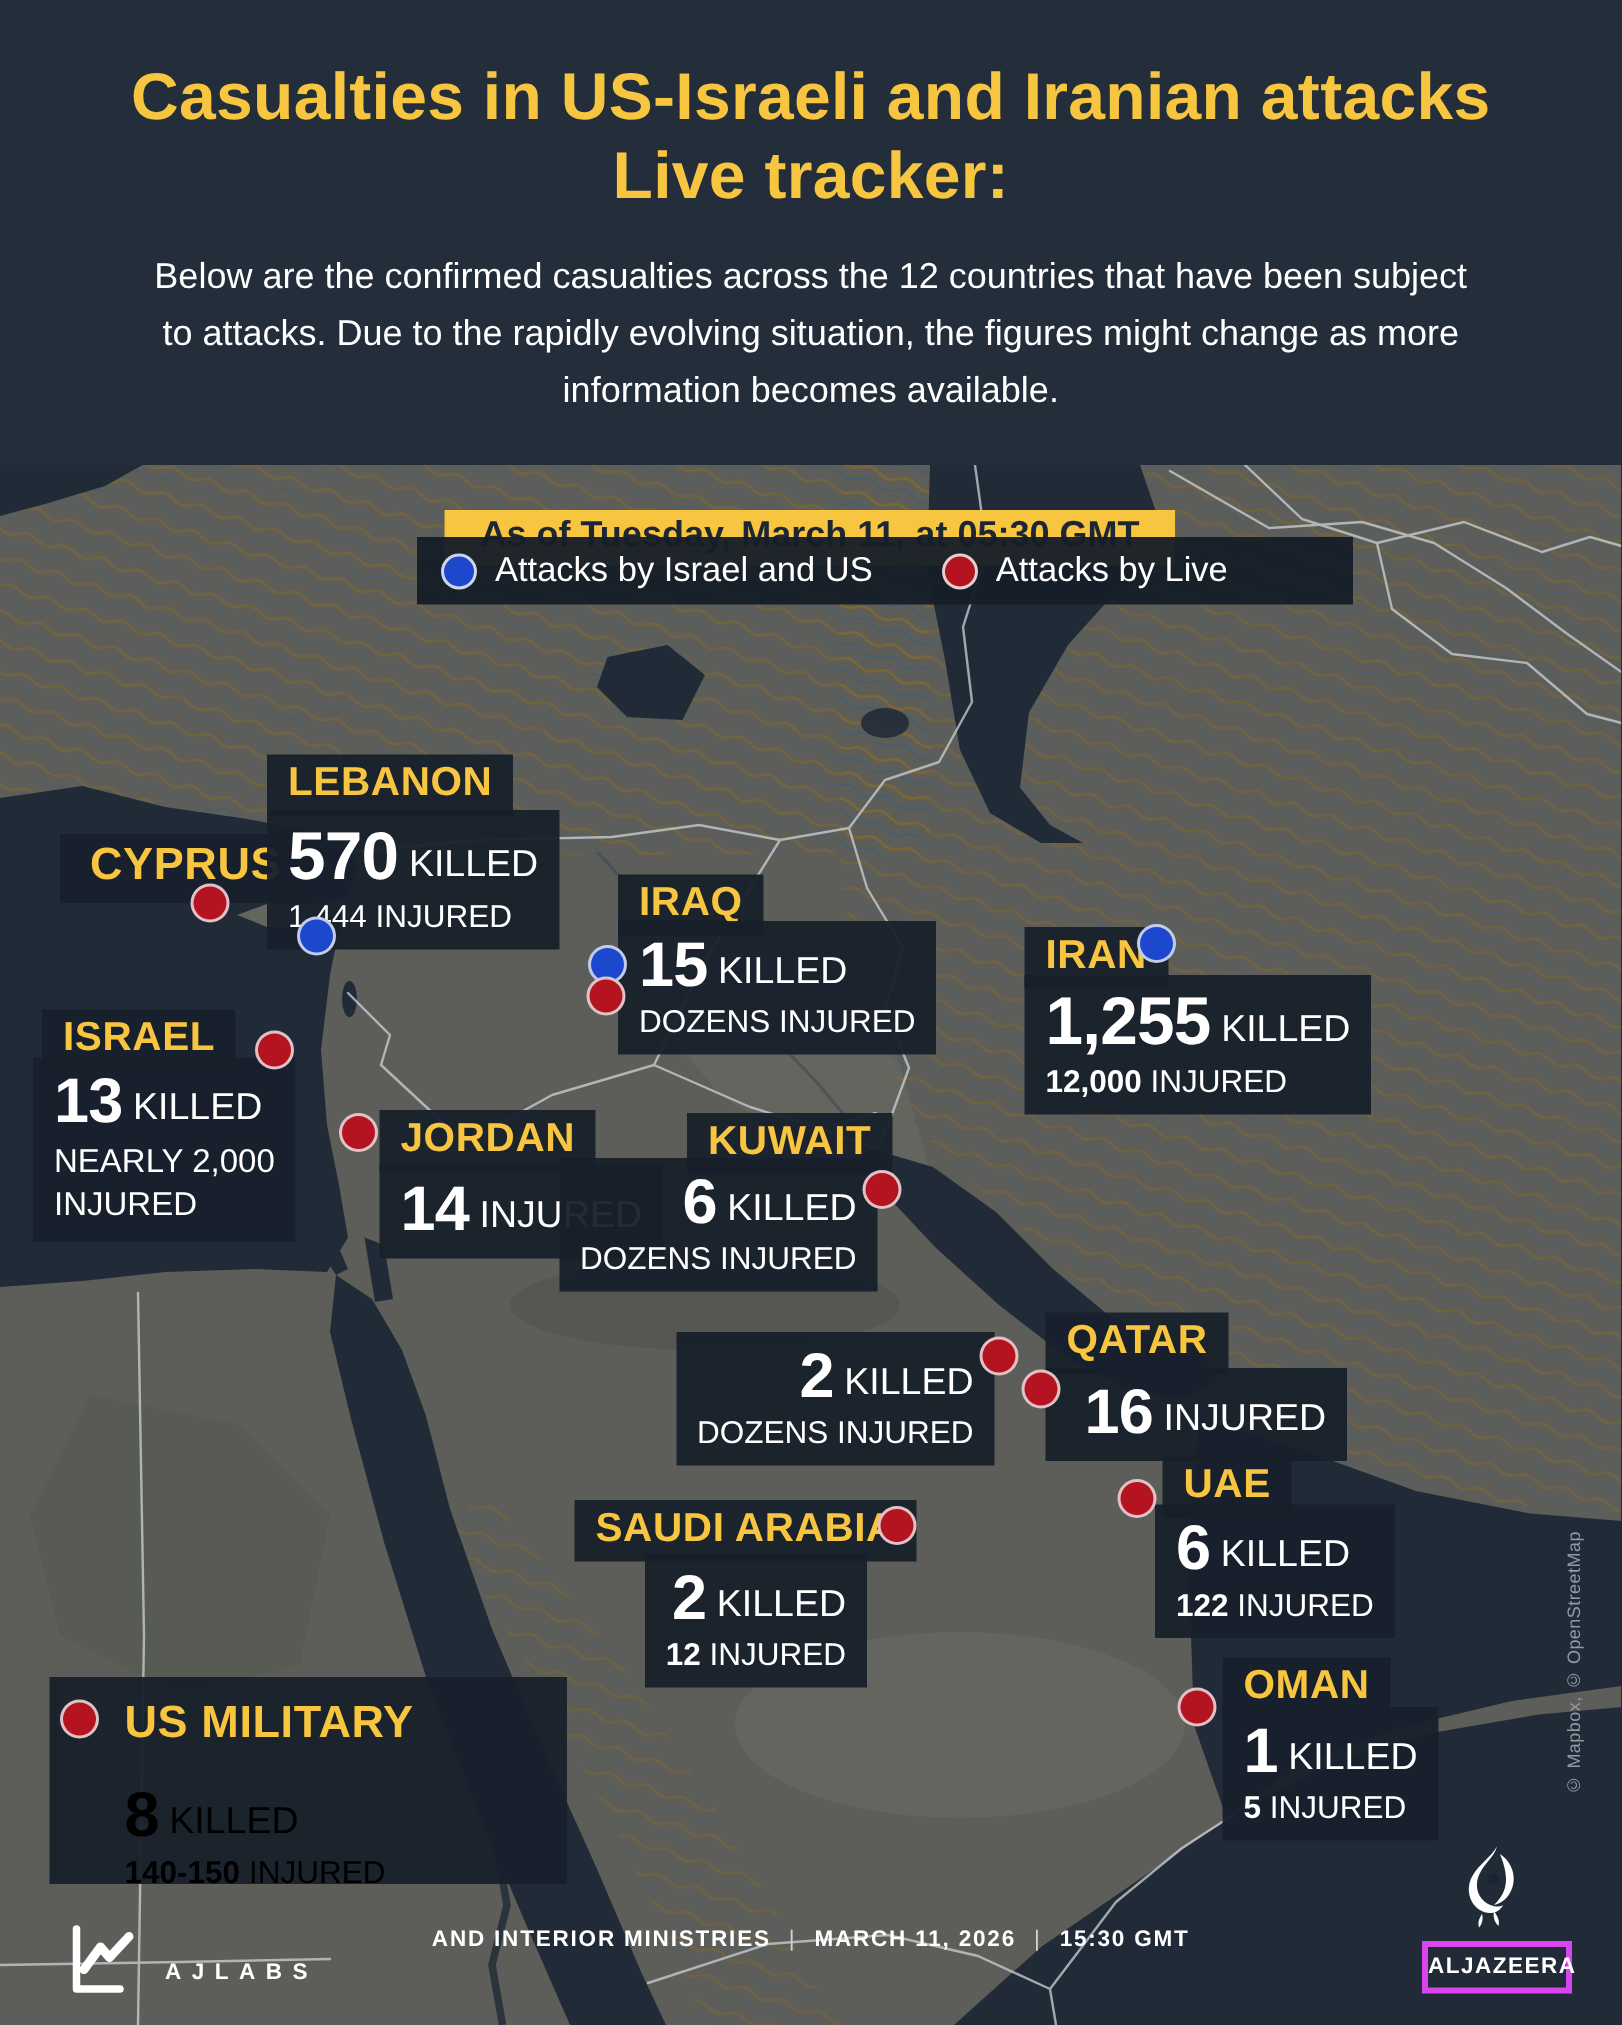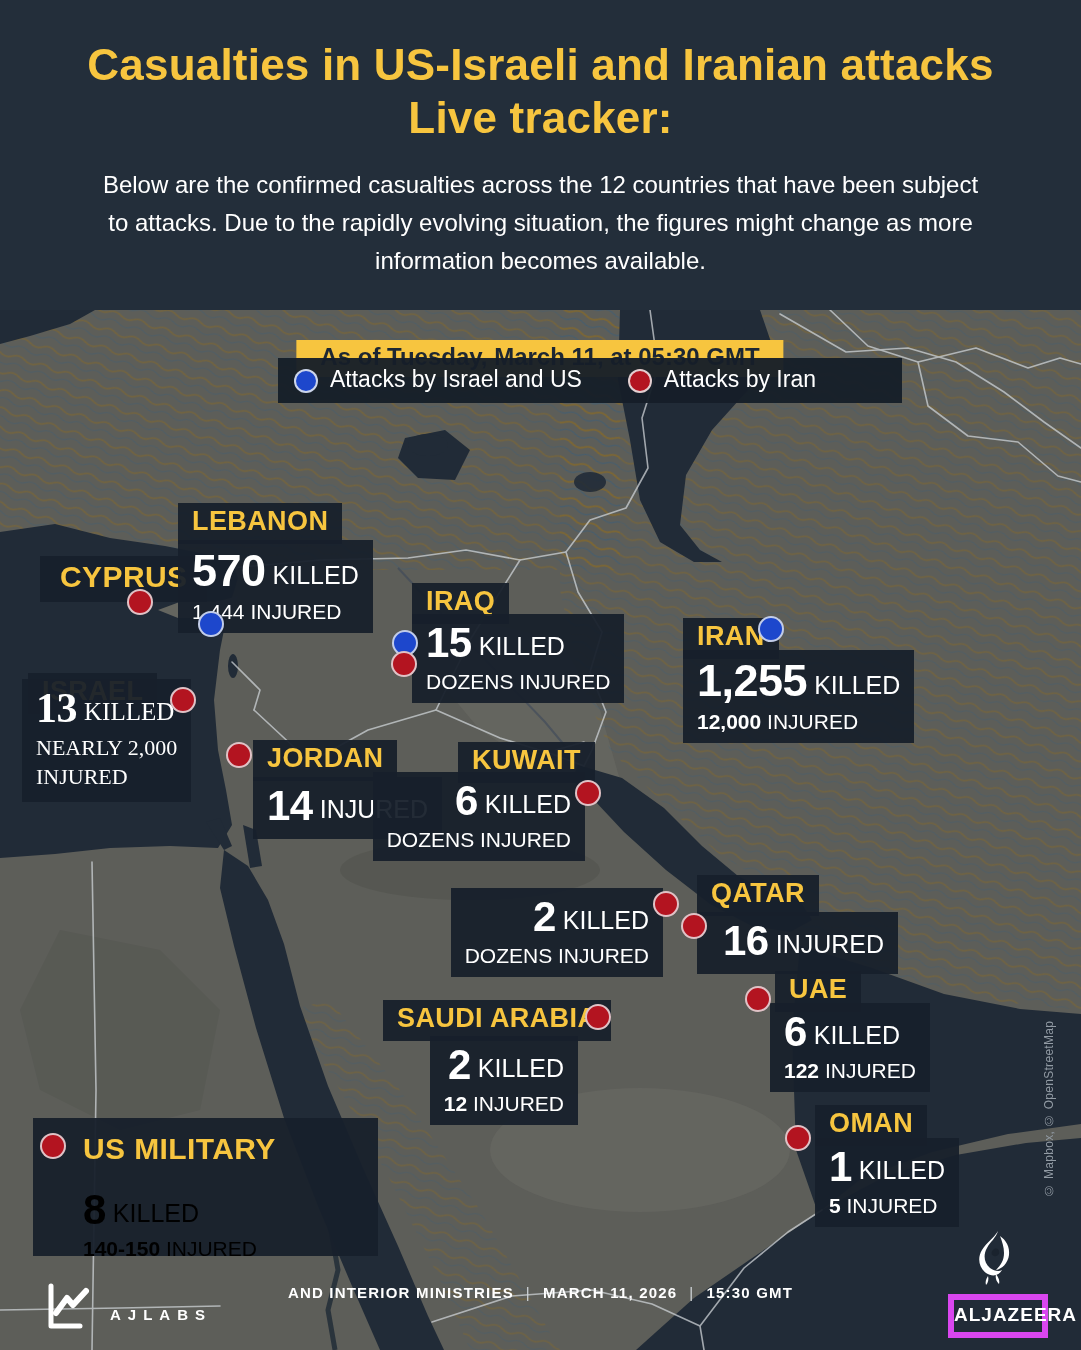--- a/index.html
+++ b/index.html
@@ -53,21 +53,21 @@
   .attrib{position:absolute;left:1042px;top:982px;height:215px;writing-mode:vertical-rl;transform:rotate(180deg);
     color:#929ba4;font-size:12px;letter-spacing:.3px;z-index:2;white-space:nowrap;}
 
   
   .footer{position:absolute;left:0;top:1230px;width:1081px;height:120px;z-index:6;}
   .ajlabs{position:absolute;left:44px;top:52px;display:flex;align-items:center;}
   .ajlabs-text{color:#fff;font-size:15px;font-weight:600;letter-spacing:7px;margin-left:14px;margin-top:14px;}
   .source{position:absolute;left:0;top:48px;width:1081px;text-align:center;color:#fff;font-size:15px;font-weight:700;letter-spacing:1.2px;line-height:30px;}
   .source .sep{margin:0 12px;font-weight:400;color:#cfd4d8;}
   .aljazeera{position:absolute;left:948px;top:0px;width:100px;text-align:center;}
-  .aj-box{margin-top:6px;border:6px solid #d946ef;color:#fff;font-size:19px;font-weight:800;letter-spacing:1px;padding:4px 0 6px;}
+  .aj-box{margin-top:6px;border:4px solid #d946ef;color:#fff;font-size:15px;font-weight:800;letter-spacing:1px;padding:4px 0 6px;}
 </style>
 </head>
 <body>
 
 <div class="page">
 
   <svg class="map" viewBox="0 0 1081 1040" preserveAspectRatio="none">
     <defs>
       <pattern id="ridge" width="26" height="18" patternUnits="userSpaceOnUse" patternTransform="rotate(18)">
         <path d="M0 4 Q6 0 13 4 T26 4" stroke="#8f6c1f" fill="none" stroke-width="1.6" opacity="0.8"></path>
@@ -135,21 +135,21 @@
       <div>information becomes available.</div>
     </div>
   </div>
 
   <div class="banner">As of Tuesday, March 11, at 05:30 GMT</div>
   <div class="legend">
     <span class="ldot" style="background:var(--blue);"></span>
     <span class="ltext">Attacks by Israel and US</span>
     <span class="gap"></span>
     <span class="ldot" style="background:var(--red);"></span>
-    <span class="ltext">Attacks by Iran</span>
+    <span class="ltext">Attacks by Live</span>
   </div>
 
   <div class="chip label" style="left:40px;top:556px;font-size:30px;padding:4px 20px 8px;">CYPRUS</div>
 
   <div class="chip label" style="left:178px;top:503px;">LEBANON</div>
   <div class="chip stats" style="left:178px;top:540px;">
     <div><span class="big big-xl">570</span><span class="mid">KILLED</span></div>
     <div class="sline"><span class="snum">1,444</span> <span>INJURED</span></div>
   </div>
 
@@ -159,21 +159,21 @@
     <div class="sline"><span class="snum">DOZENS</span> <span>INJURED</span></div>
   </div>
 
   <div class="chip label" style="left:683px;top:618px;">IRAN</div>
   <div class="chip stats" style="left:683px;top:650px;">
     <div><span class="big big-xl">1,255</span><span class="mid">KILLED</span></div>
     <div class="sline"><span class="snum bold">12,000</span> <span>INJURED</span></div>
   </div>
 
   <div class="chip label" style="left:28px;top:673px;">ISRAEL</div>
-  <div class="chip stats" style="left:22px;top:679px;padding-bottom:12px;font-family:Liberation Serif, serif;">
+  <div class="chip stats" style="left:22px;top:705px;padding-bottom:12px;">
     <div><span class="big">13</span><span class="mid">KILLED</span></div>
     <div class="sline" style="font-size:22px;">NEARLY 2,000</div>
     <div class="sline" style="font-size:22px;">INJURED</div>
   </div>
 
   <div class="chip label" style="left:253px;top:740px;">JORDAN</div>
   <div class="chip stats" style="left:253px;top:777px;">
     <div><span class="big">14</span><span class="mid">INJURED</span></div>
   </div>
 

